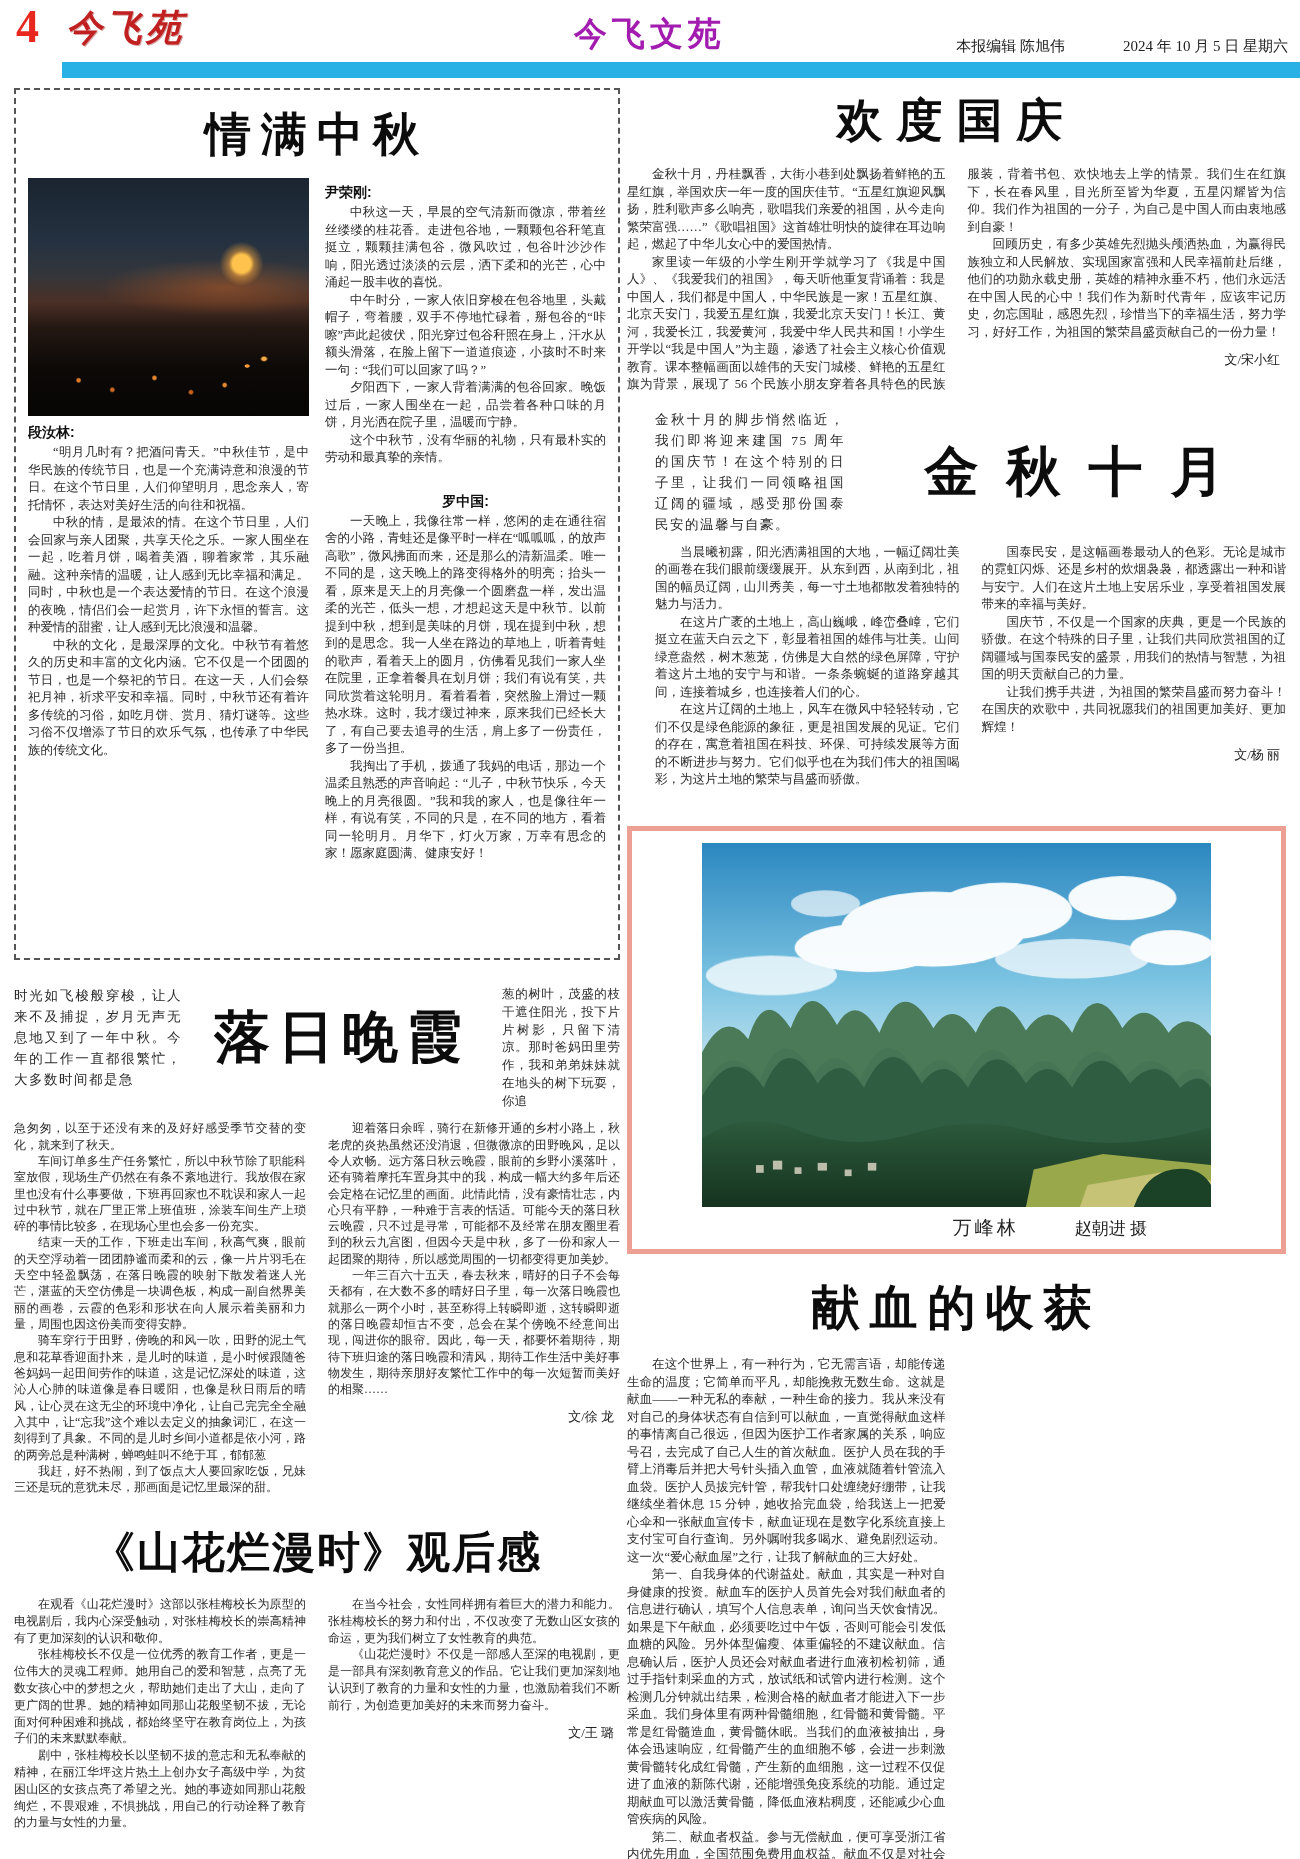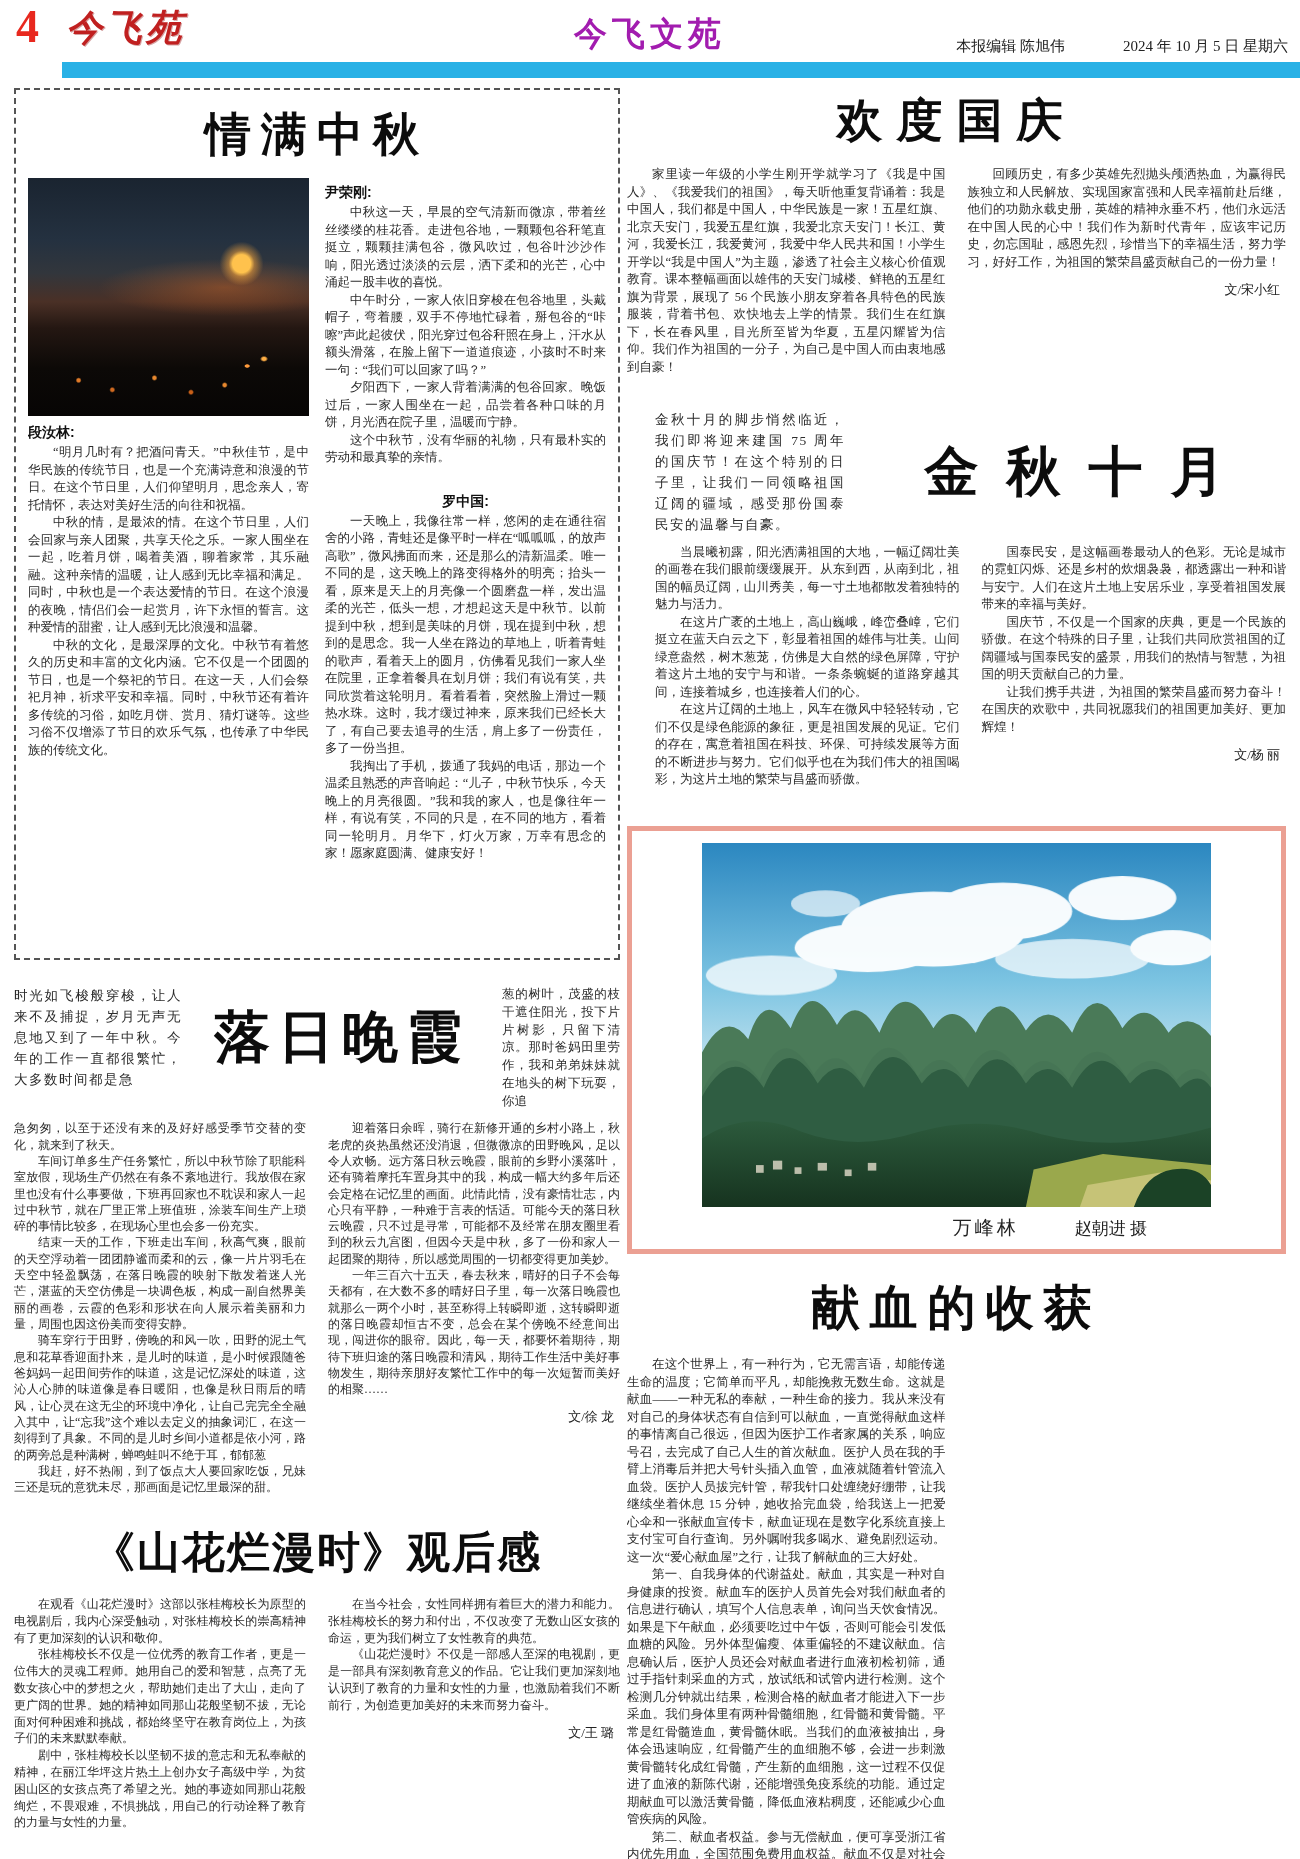--- a/index.html
+++ b/index.html
@@ -160,20 +160,21 @@
       </section>
 
     </div>
 
     <div class="rail">
 
       <section class="huandu">
         <h1>欢度国庆</h1>
         <div class="cols2 huandu-body">
           <div>
+              <p class="para">金秋十月，丹桂飘香，大街小巷到处飘扬着鲜艳的五星红旗，举国欢庆一年一度的国庆佳节。“五星红旗迎风飘扬，胜利歌声多么响亮，歌唱我们亲爱的祖国，从今走向繁荣富强……”《歌唱祖国》这首雄壮明快的旋律在耳边响起，燃起了中华儿女心中的爱国热情。</p>
               <p class="para">家里读一年级的小学生刚开学就学习了《我是中国人》、《我爱我们的祖国》，每天听他重复背诵着：我是中国人，我们都是中国人，中华民族是一家！五星红旗、北京天安门，我爱五星红旗，我爱北京天安门！长江、黄河，我爱长江，我爱黄河，我爱中华人民共和国！小学生开学以“我是中国人”为主题，渗透了社会主义核心价值观教育。课本整幅画面以雄伟的天安门城楼、鲜艳的五星红旗为背景，展现了 56 个民族小朋友穿着各具特色的民族服装，背着书包、欢快地去上学的情景。我们生在红旗下，长在春风里，目光所至皆为华夏，五星闪耀皆为信仰。我们作为祖国的一分子，为自己是中国人而由衷地感到自豪！</p>
               <p class="para">回顾历史，有多少英雄先烈抛头颅洒热血，为赢得民族独立和人民解放、实现国家富强和人民幸福前赴后继，他们的功勋永载史册，英雄的精神永垂不朽，他们永远活在中国人民的心中！我们作为新时代青年，应该牢记历史，勿忘国耻，感恩先烈，珍惜当下的幸福生活，努力学习，好好工作，为祖国的繁荣昌盛贡献自己的一份力量！</p>
             </div>
           <p class="byline">文/宋小红</p>
         </div>
       </section>
 
       <section class="jinqiu">
         <div class="jinqiu-head">
           <div class="intro">金秋十月的脚步悄然临近，我们即将迎来建国 75 周年的国庆节！在这个特别的日子里，让我们一同领略祖国辽阔的疆域，感受那份国泰民安的温馨与自豪。</div>

